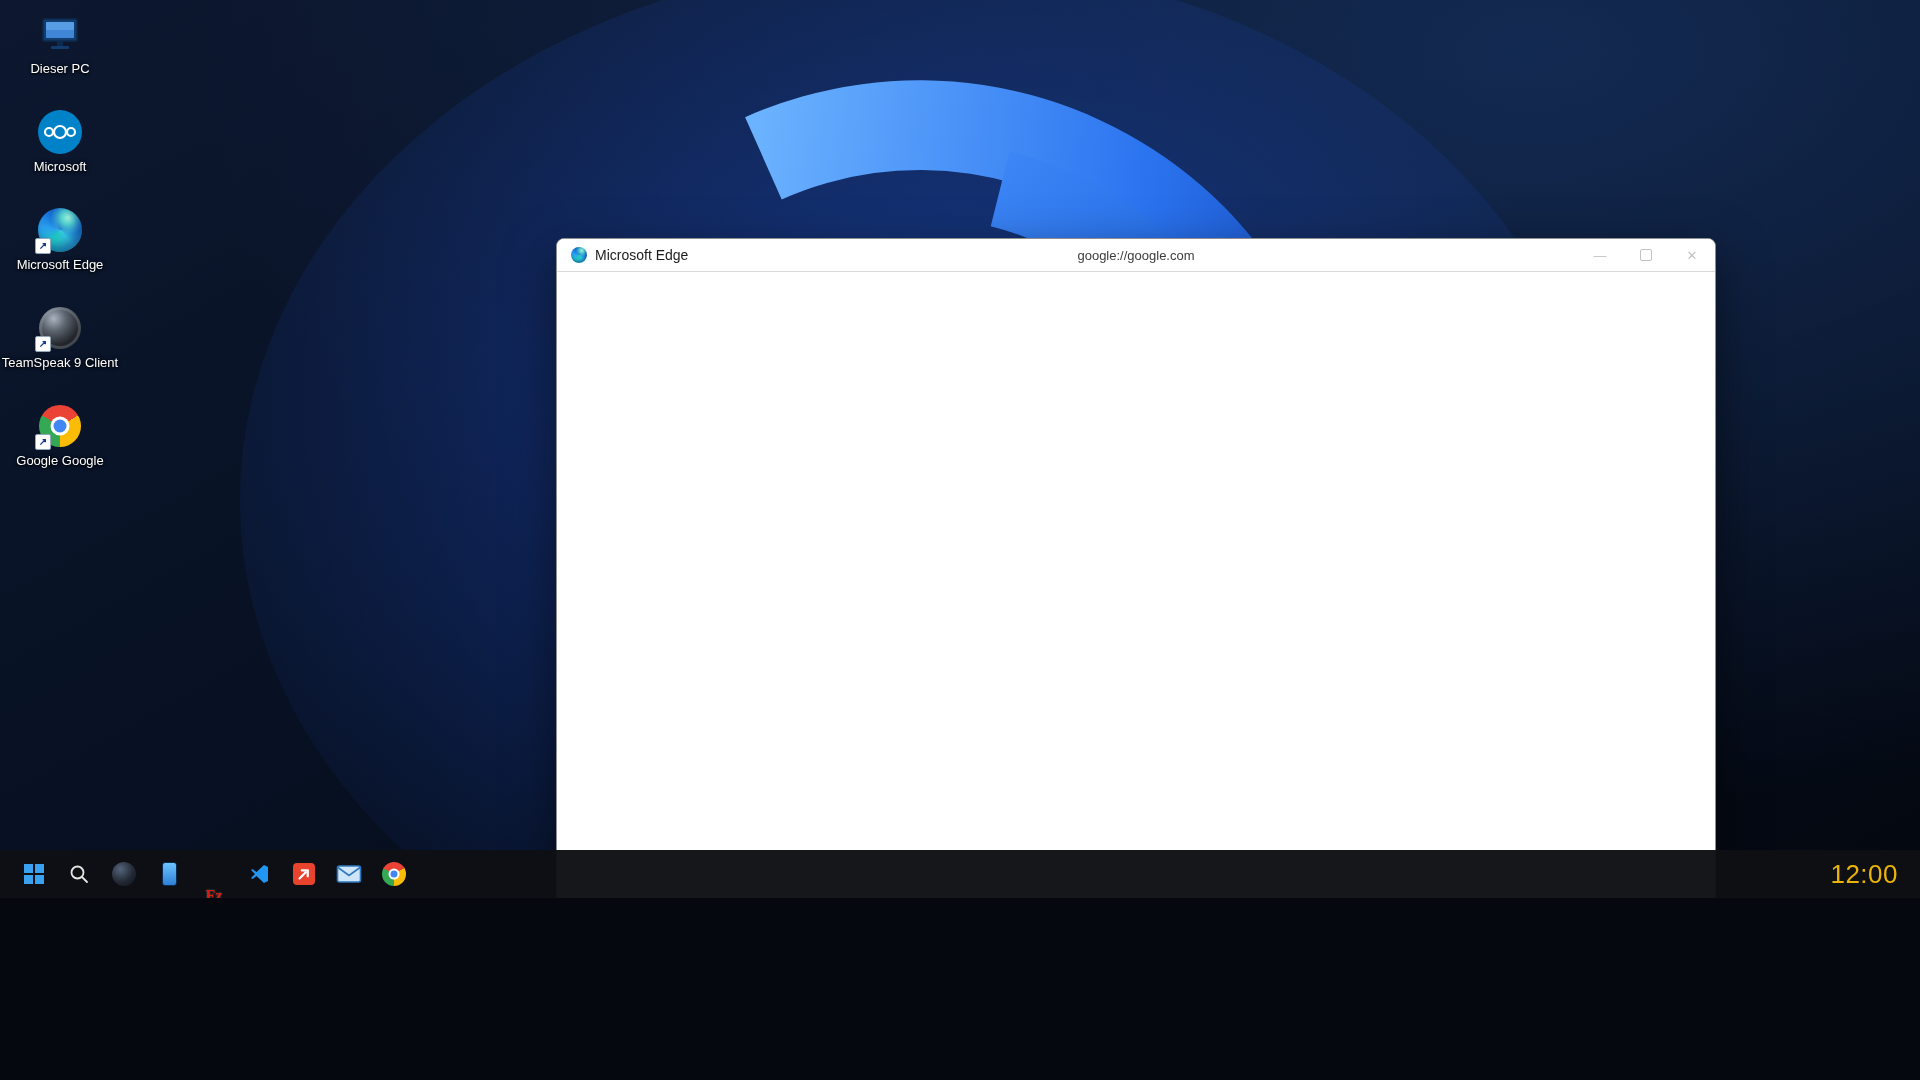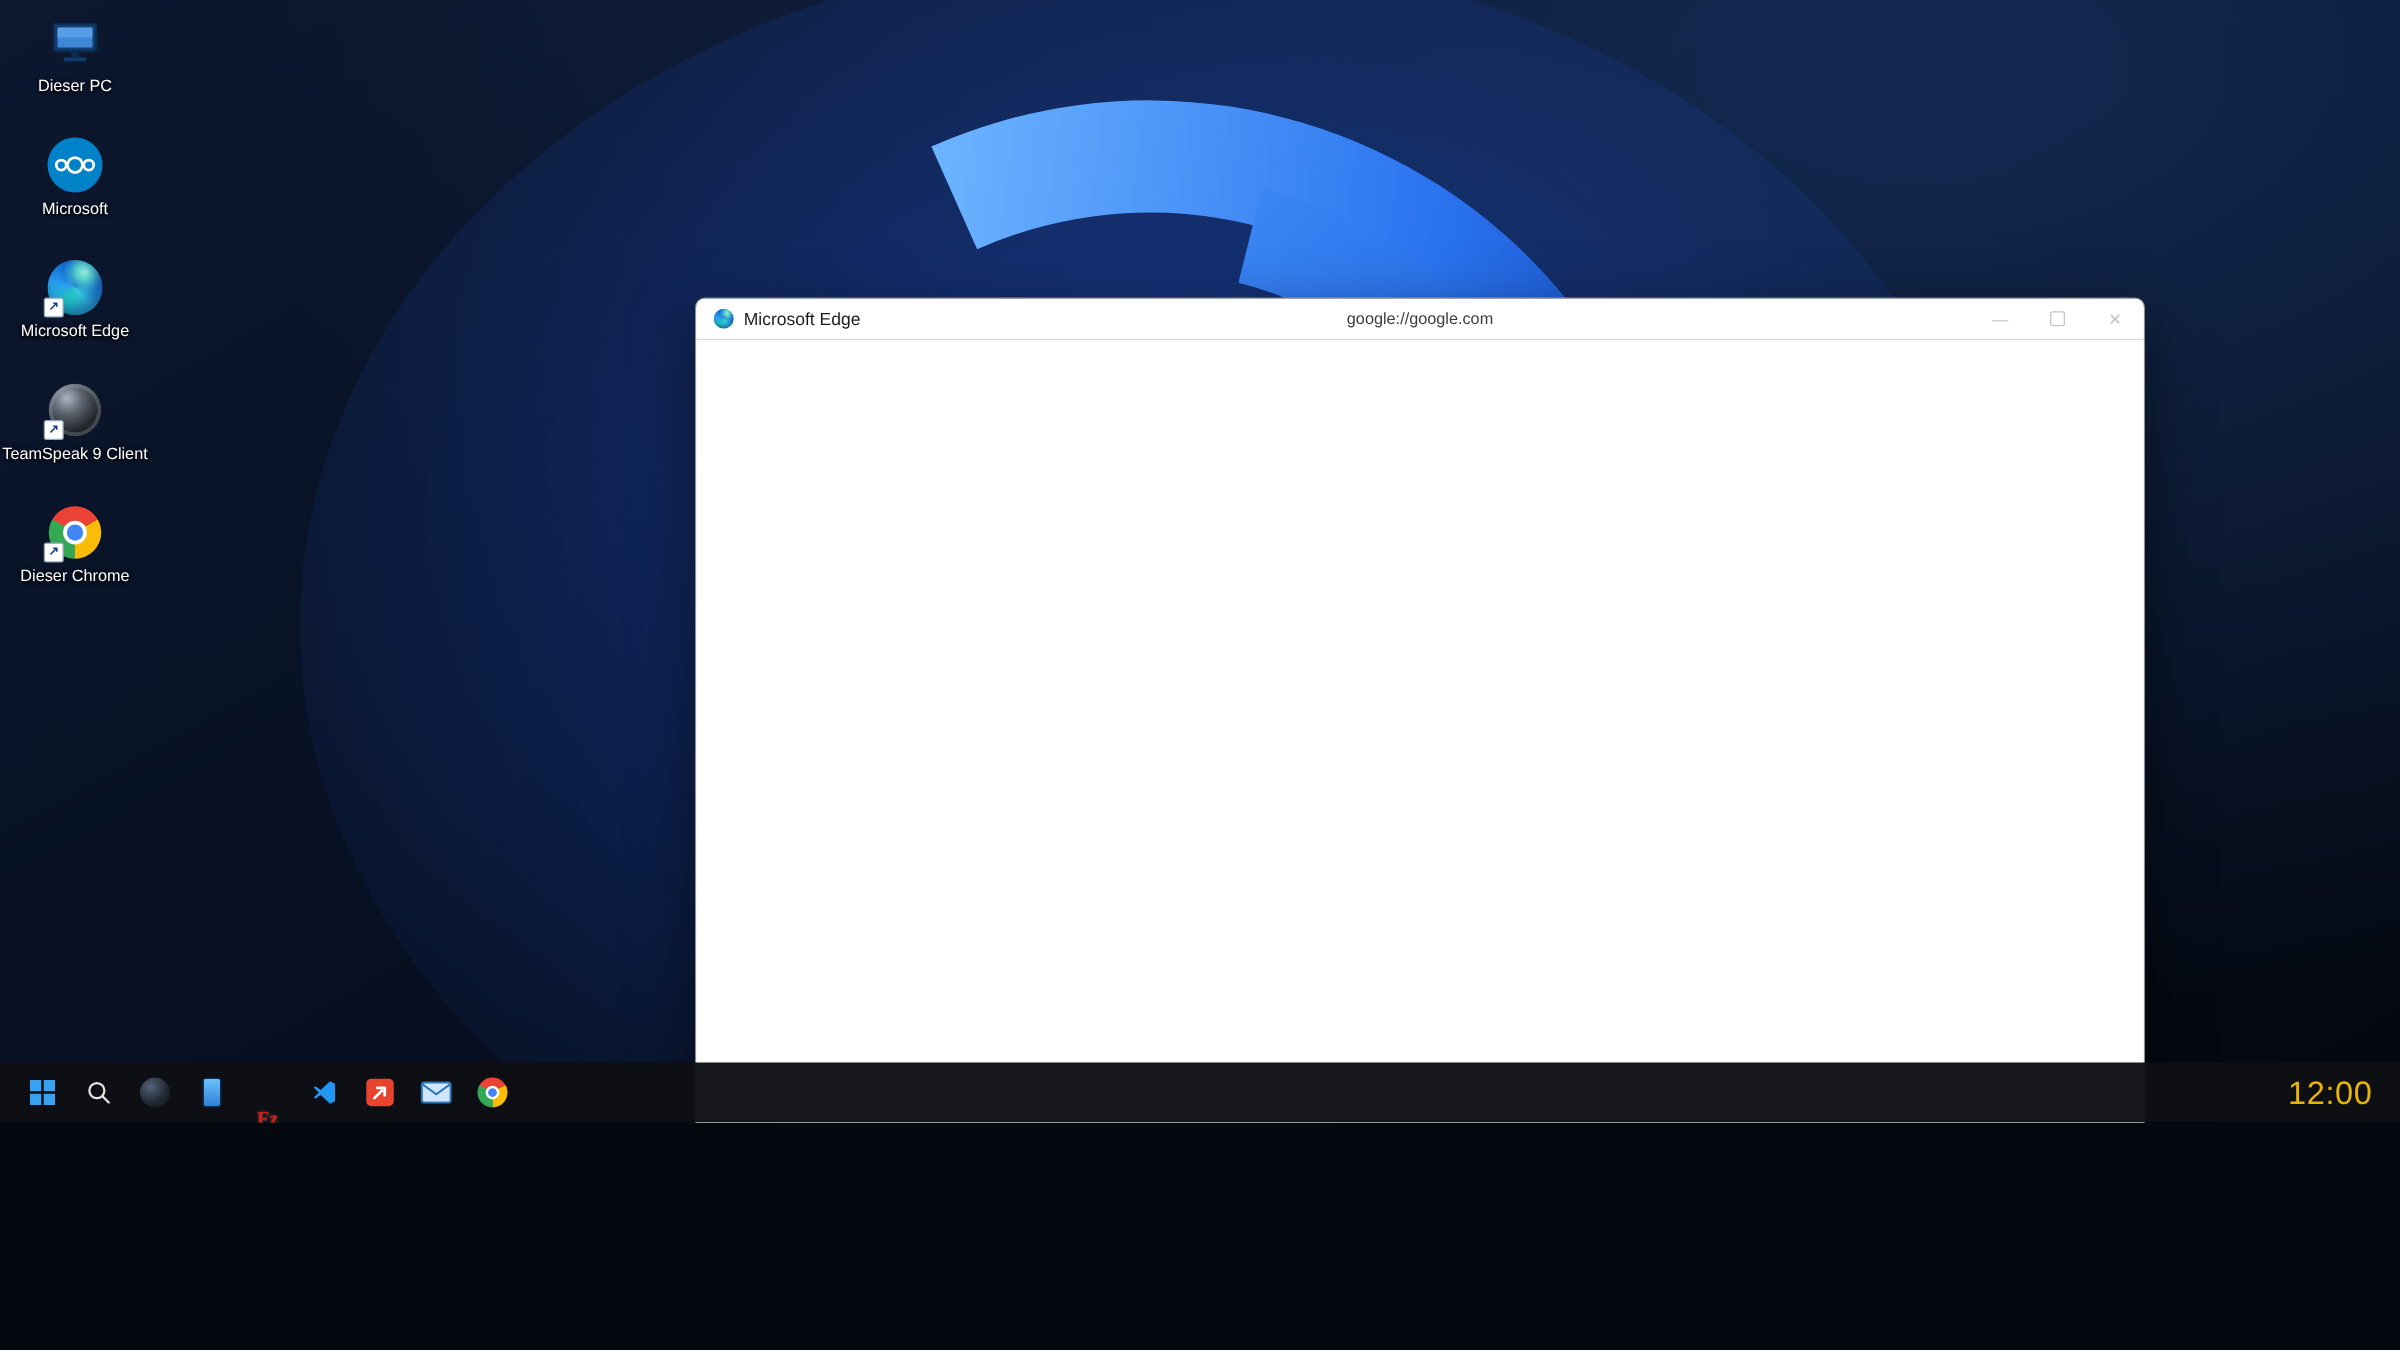--- a/index.html
+++ b/index.html
@@ -169,21 +169,21 @@
 
     <div class="desk-item">
       <div class="icon-slot">
         <div class="chrome-ball s44">
             <div class="chrome-hub">
               <div class="chrome-core"></div>
             </div>
           </div>
         <span class="badge">↗</span>
       </div>
-      <div class="desk-label">Dieser Chrome</div>
+      <div class="desk-label">Google Google</div>
     </div>
 
   </div>
 
   <div class="edge-window">
     <div class="titlebar">
       <div class="tb-left">
         <span class="edge-ball mini"></span>
         <span class="tb-title">Microsoft Edge</span>
       </div>

